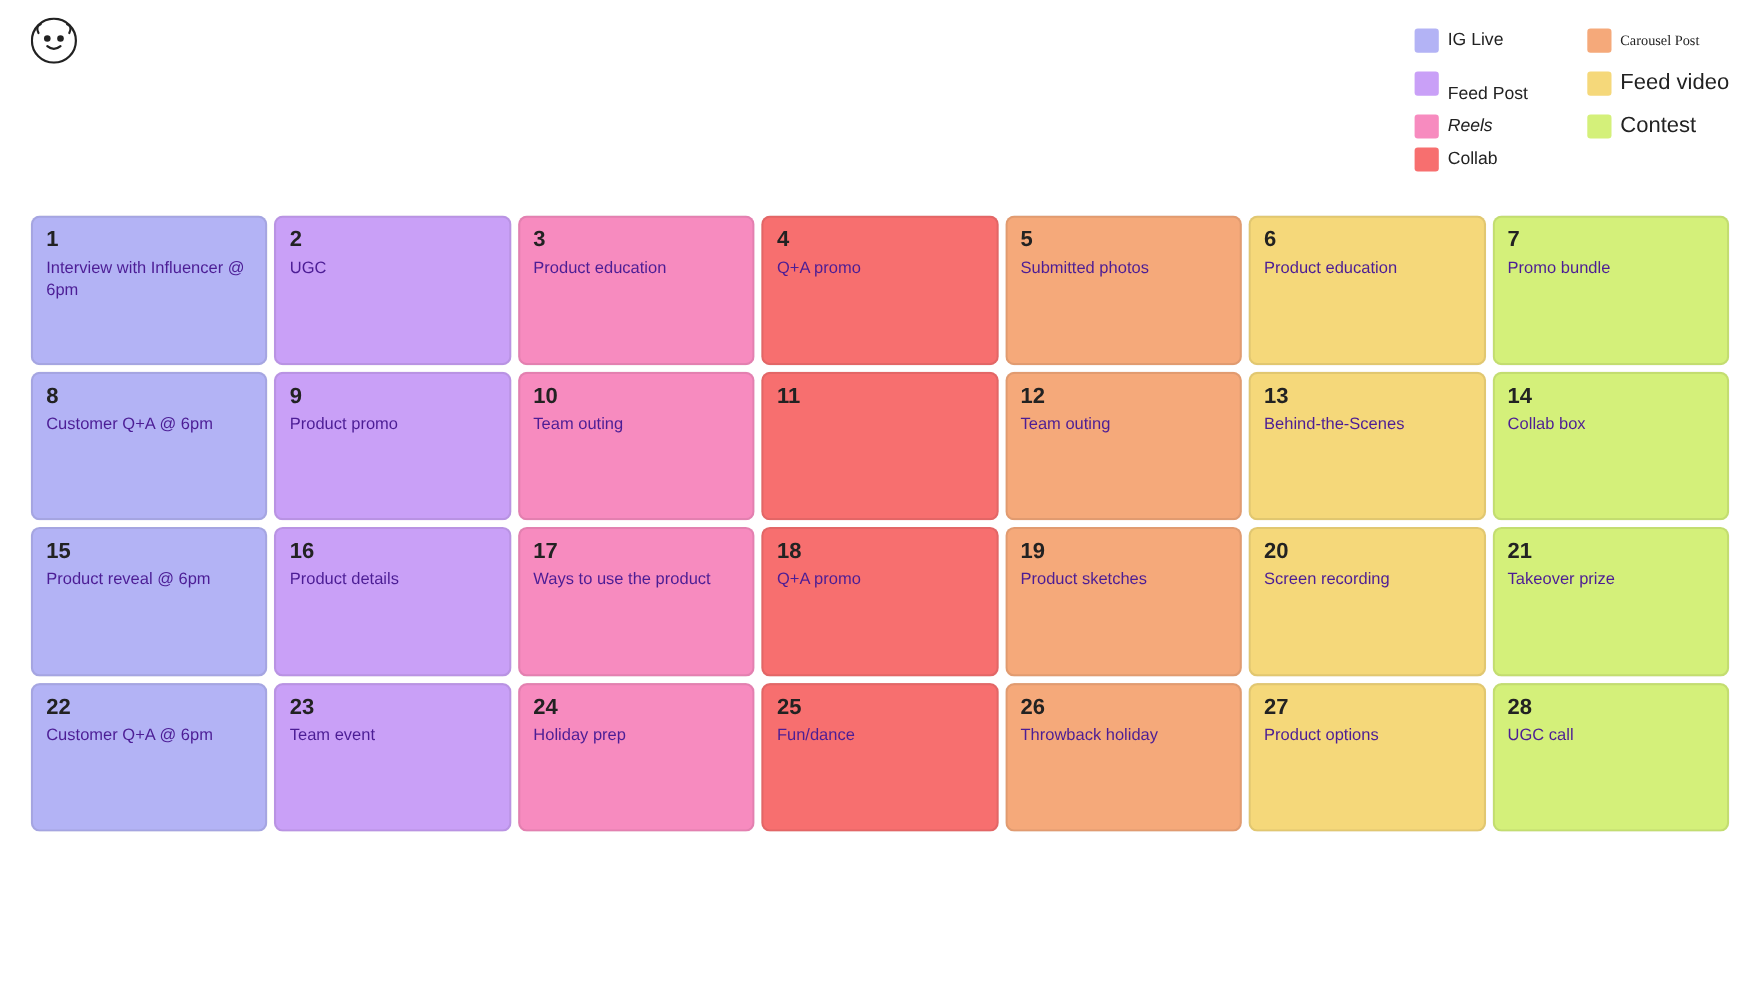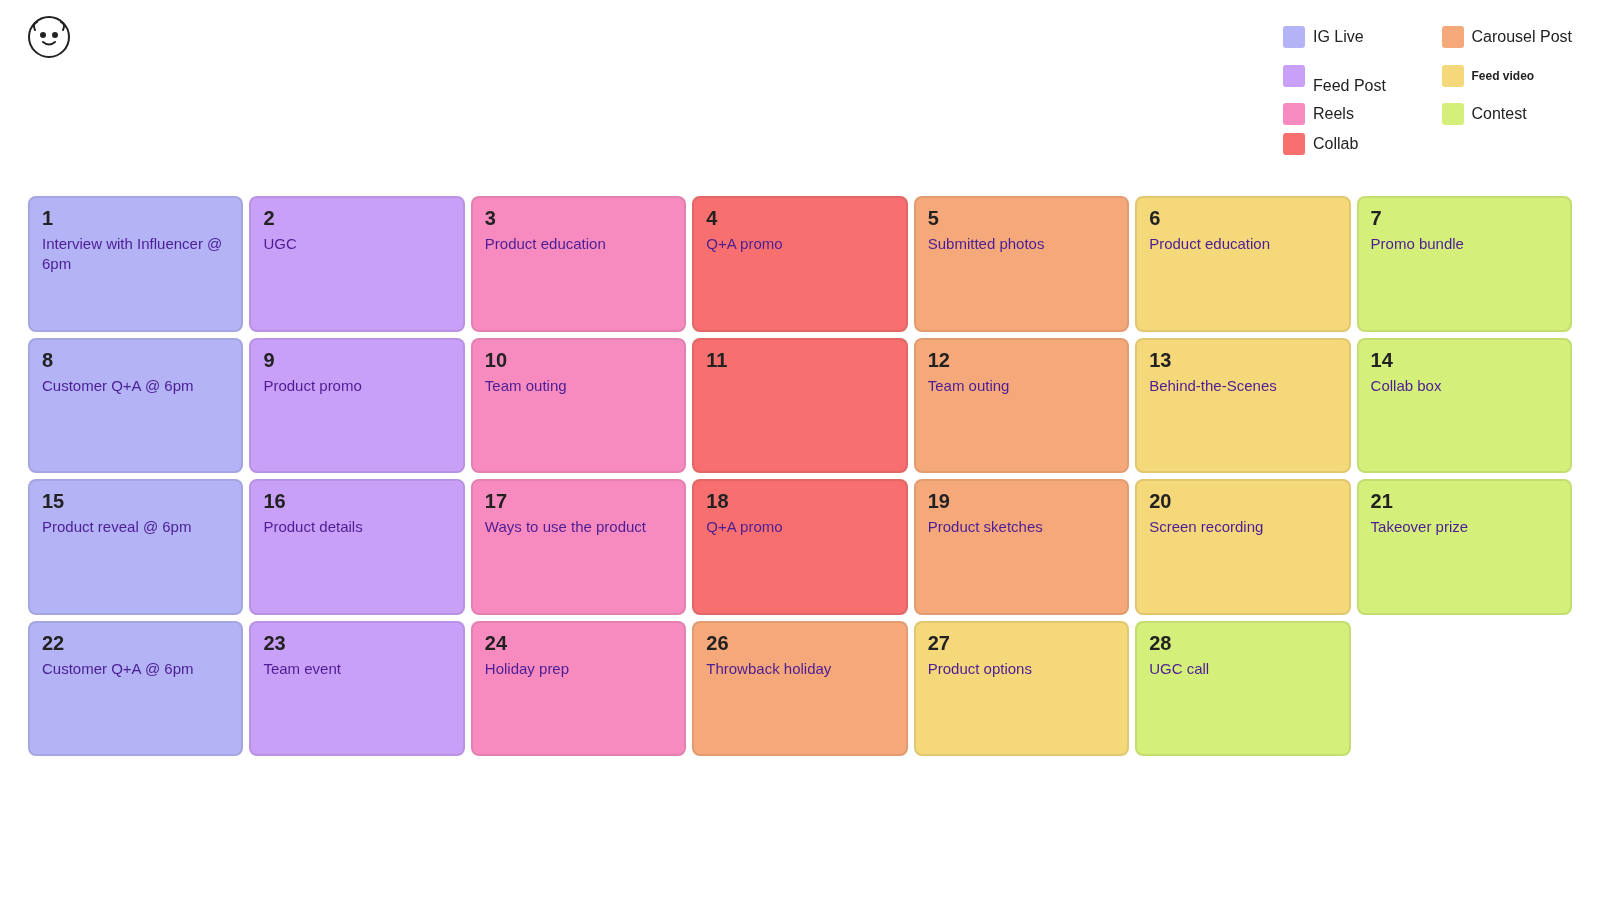--- a/index.html
+++ b/index.html
@@ -133,39 +133,39 @@
   </div>
 
   <div style="position:absolute;top:22px;right:28px;display:grid;grid-template-columns:1fr 1fr;gap:8px 28px;margin-top:4px;">
 
     <div class="legend-item">
       <div class="legend-swatch color-ig-live"></div>
       <span style="font-size:16px;">IG Live</span>
     </div>
     <div class="legend-item">
       <div class="legend-swatch color-carousel"></div>
-      <span style="font-size:16px;">Carousel Post</span>
+      <span style="font-size:13px;font-family:Liberation Serif, serif;">Carousel Post</span>
     </div>
 
     <div class="legend-item">
       <div class="legend-swatch color-feed-post"></div>
       <span style="font-size:16px;margin-top:21px;">Feed Post</span>
     </div>
     <div class="legend-item">
       <div class="legend-swatch color-feed-video"></div>
-      <span style="font-size:12px;font-weight:bold;">Feed video</span>
+      <span style="font-size:20px;">Feed video</span>
     </div>
 
     <div class="legend-item">
       <div class="legend-swatch color-reels"></div>
-      <span style="font-size:16px;">Reels</span>
+      <span style="font-size:16px;font-style:italic;">Reels</span>
     </div>
     <div class="legend-item">
       <div class="legend-swatch color-contest"></div>
-      <span style="font-size:16px;">Contest</span>
+      <span style="font-size:20px;">Contest</span>
     </div>
 
     <div class="legend-item">
       <div class="legend-swatch color-story"></div>
       <span style="font-size:16px;">Collab</span>
     </div>
     <div></div>
   </div>
 
   <div class="main-content">
@@ -259,20 +259,24 @@
           <div class="cell-content">Customer Q+A @ 6pm</div>
         </div>
         <div class="cal-cell color-feed-post">
           <div class="cell-number">23</div>
           <div class="cell-content">Team event</div>
         </div>
         <div class="cal-cell color-reels">
           <div class="cell-number">24</div>
           <div class="cell-content">Holiday prep</div>
         </div>
+        <div class="cal-cell color-story">
+          <div class="cell-number">25</div>
+          <div class="cell-content">Fun/dance</div>
+        </div>
         <div class="cal-cell color-carousel">
           <div class="cell-number">26</div>
           <div class="cell-content">Throwback holiday</div>
         </div>
         <div class="cal-cell color-feed-video">
           <div class="cell-number">27</div>
           <div class="cell-content">Product options</div>
         </div>
         <div class="cal-cell color-contest">
           <div class="cell-number">28</div>

